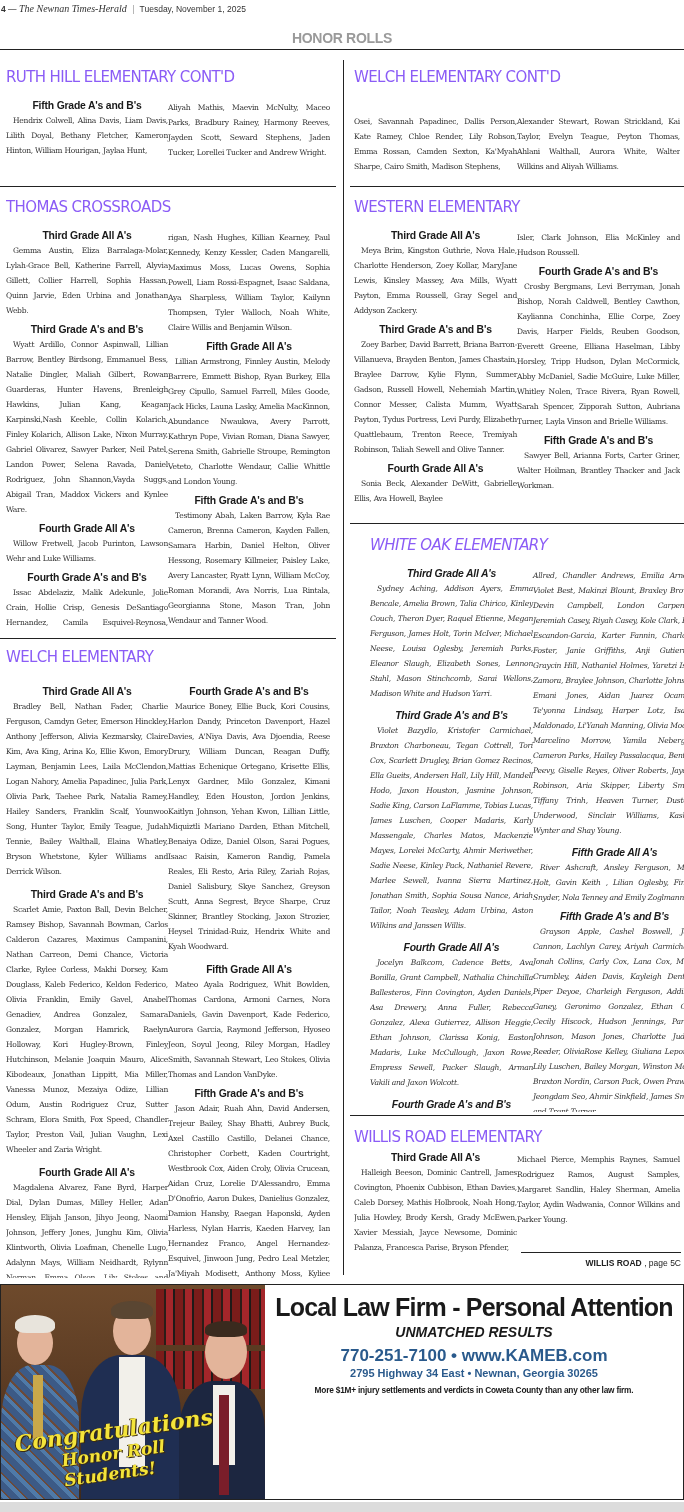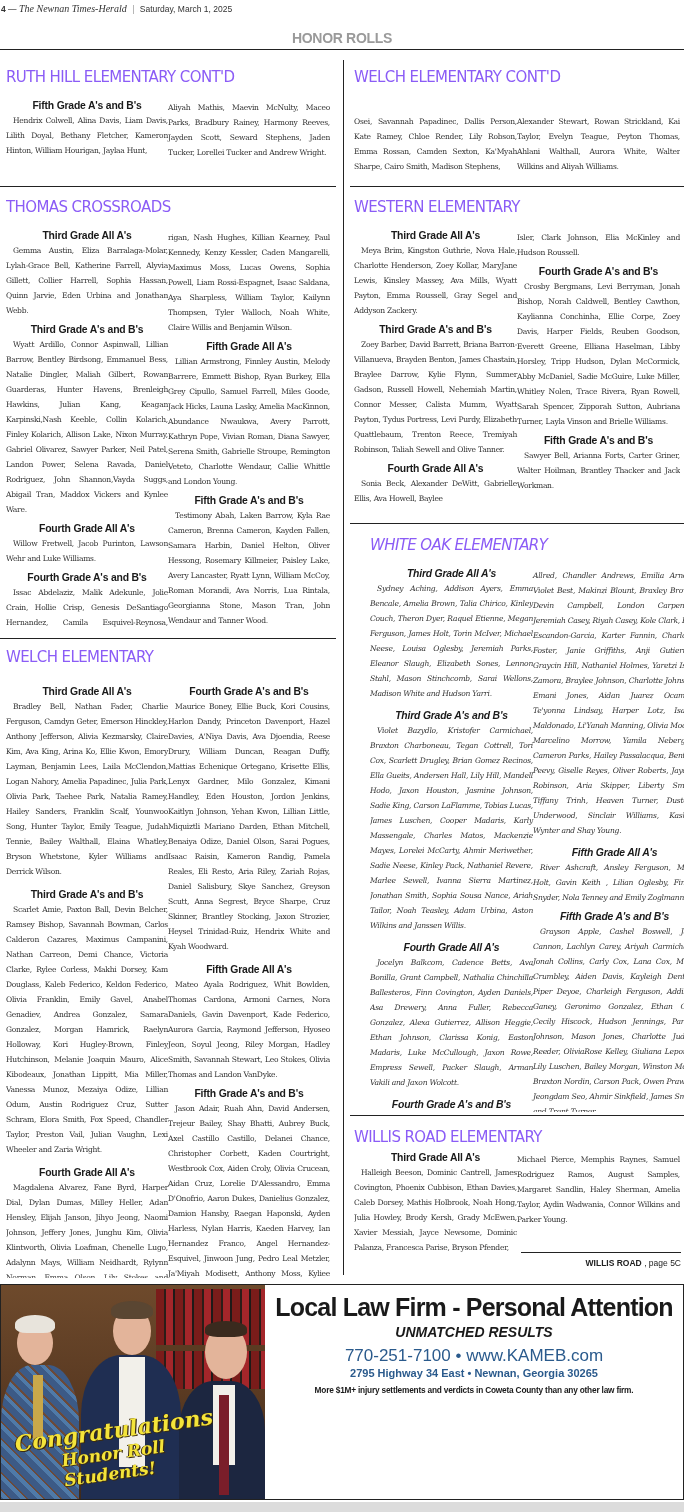--- a/index.html
+++ b/index.html
@@ -43,34 +43,34 @@
   .congrats .l2 { font-size: 17px; display: block; margin-left: 44px; }
 
   .ad-copy { position: absolute; left: 264px; top: 0; width: 418px; height: 214px; text-align: center; }
   .ad-head { font-family: "Liberation Sans", sans-serif; font-weight: bold; font-size: 25px; color: #1a1a1a; margin-top: 8px; letter-spacing: -0.8px; white-space: nowrap; }
   .ad-sub { font-family: "Liberation Sans", sans-serif; font-weight: bold; font-style: italic; font-size: 14px; color: #1a1a1a; margin-top: 2px; }
   .logo { position: relative; margin: 6px auto 0; width: 240px; height: 80px; }
   .arc-top { position: absolute; left: 20px; top: 0; width: 200px; height: 40px; border-top: 3px solid #6fb3e0; border-radius: 50% 50% 0 0 / 100% 100% 0 0; }
   .arc-bot { position: absolute; left: 20px; bottom: 0; width: 200px; height: 40px; border-bottom: 3px solid #6fb3e0; border-radius: 0 0 50% 50% / 0 0 100% 100%; }
   .logo-name { position: absolute; left: 0; top: 16px; width: 240px; font-family: "Liberation Sans", sans-serif; font-size: 27px; color: #222; letter-spacing: -1px; transform: scaleY(1.25); white-space: nowrap; }
   .logo-tag { position: absolute; left: 0; top: 50px; width: 240px; font-family: "Liberation Sans", sans-serif; font-size: 7.5px; color: #222; }
-  .ad-phone { font-family: "Liberation Sans", sans-serif; font-weight: normal; font-size: 17px; color: #2a5a8c; margin-top: 6px; }
+  .ad-phone { font-family: "Liberation Sans", sans-serif; font-weight: bold; font-size: 17px; color: #2a5a8c; margin-top: 6px; }
   .ad-addr { font-family: "Liberation Sans", sans-serif; font-weight: bold; font-size: 11px; color: #2a5a8c; margin-top: 1px; }
   .ad-claim { font-family: "Liberation Sans", sans-serif; font-weight: bold; font-size: 8.3px; color: #1a1a1a; margin-top: 6px; letter-spacing: -0.2px; white-space: nowrap; }
   .bottom-band { position: absolute; left: 0; top: 1502px; width: 684px; height: 10px; background: #dcdcdc; }
 </style>
 </head>
 <body>
 
 <div class="folio">
   <span class="pg">4</span>
   <span>—</span>
   <span class="paper">The Newnan Times-Herald</span>
   <span class="sep">|</span>
-  <span>Saturday, March 1, 2025</span>
+  <span>Tuesday, November 1, 2025</span>
 </div>
 <div class="section-label">HONOR ROLLS</div>
 <div class="top-rule"></div>
 
 <div class="vrule" style="left:343px; top:60px; height:130px;"></div>
 <div class="hrule" style="left:0; top:186px; width:336px;"></div>
 <div class="hrule" style="left:350px; top:186px; width:334px;"></div>
 <div class="vrule" style="left:343px; top:190px; height:1085px;"></div>
 <div class="hrule" style="left:0; top:638px; width:336px;"></div>
 <div class="hrule" style="left:350px; top:523px; width:334px;"></div>

